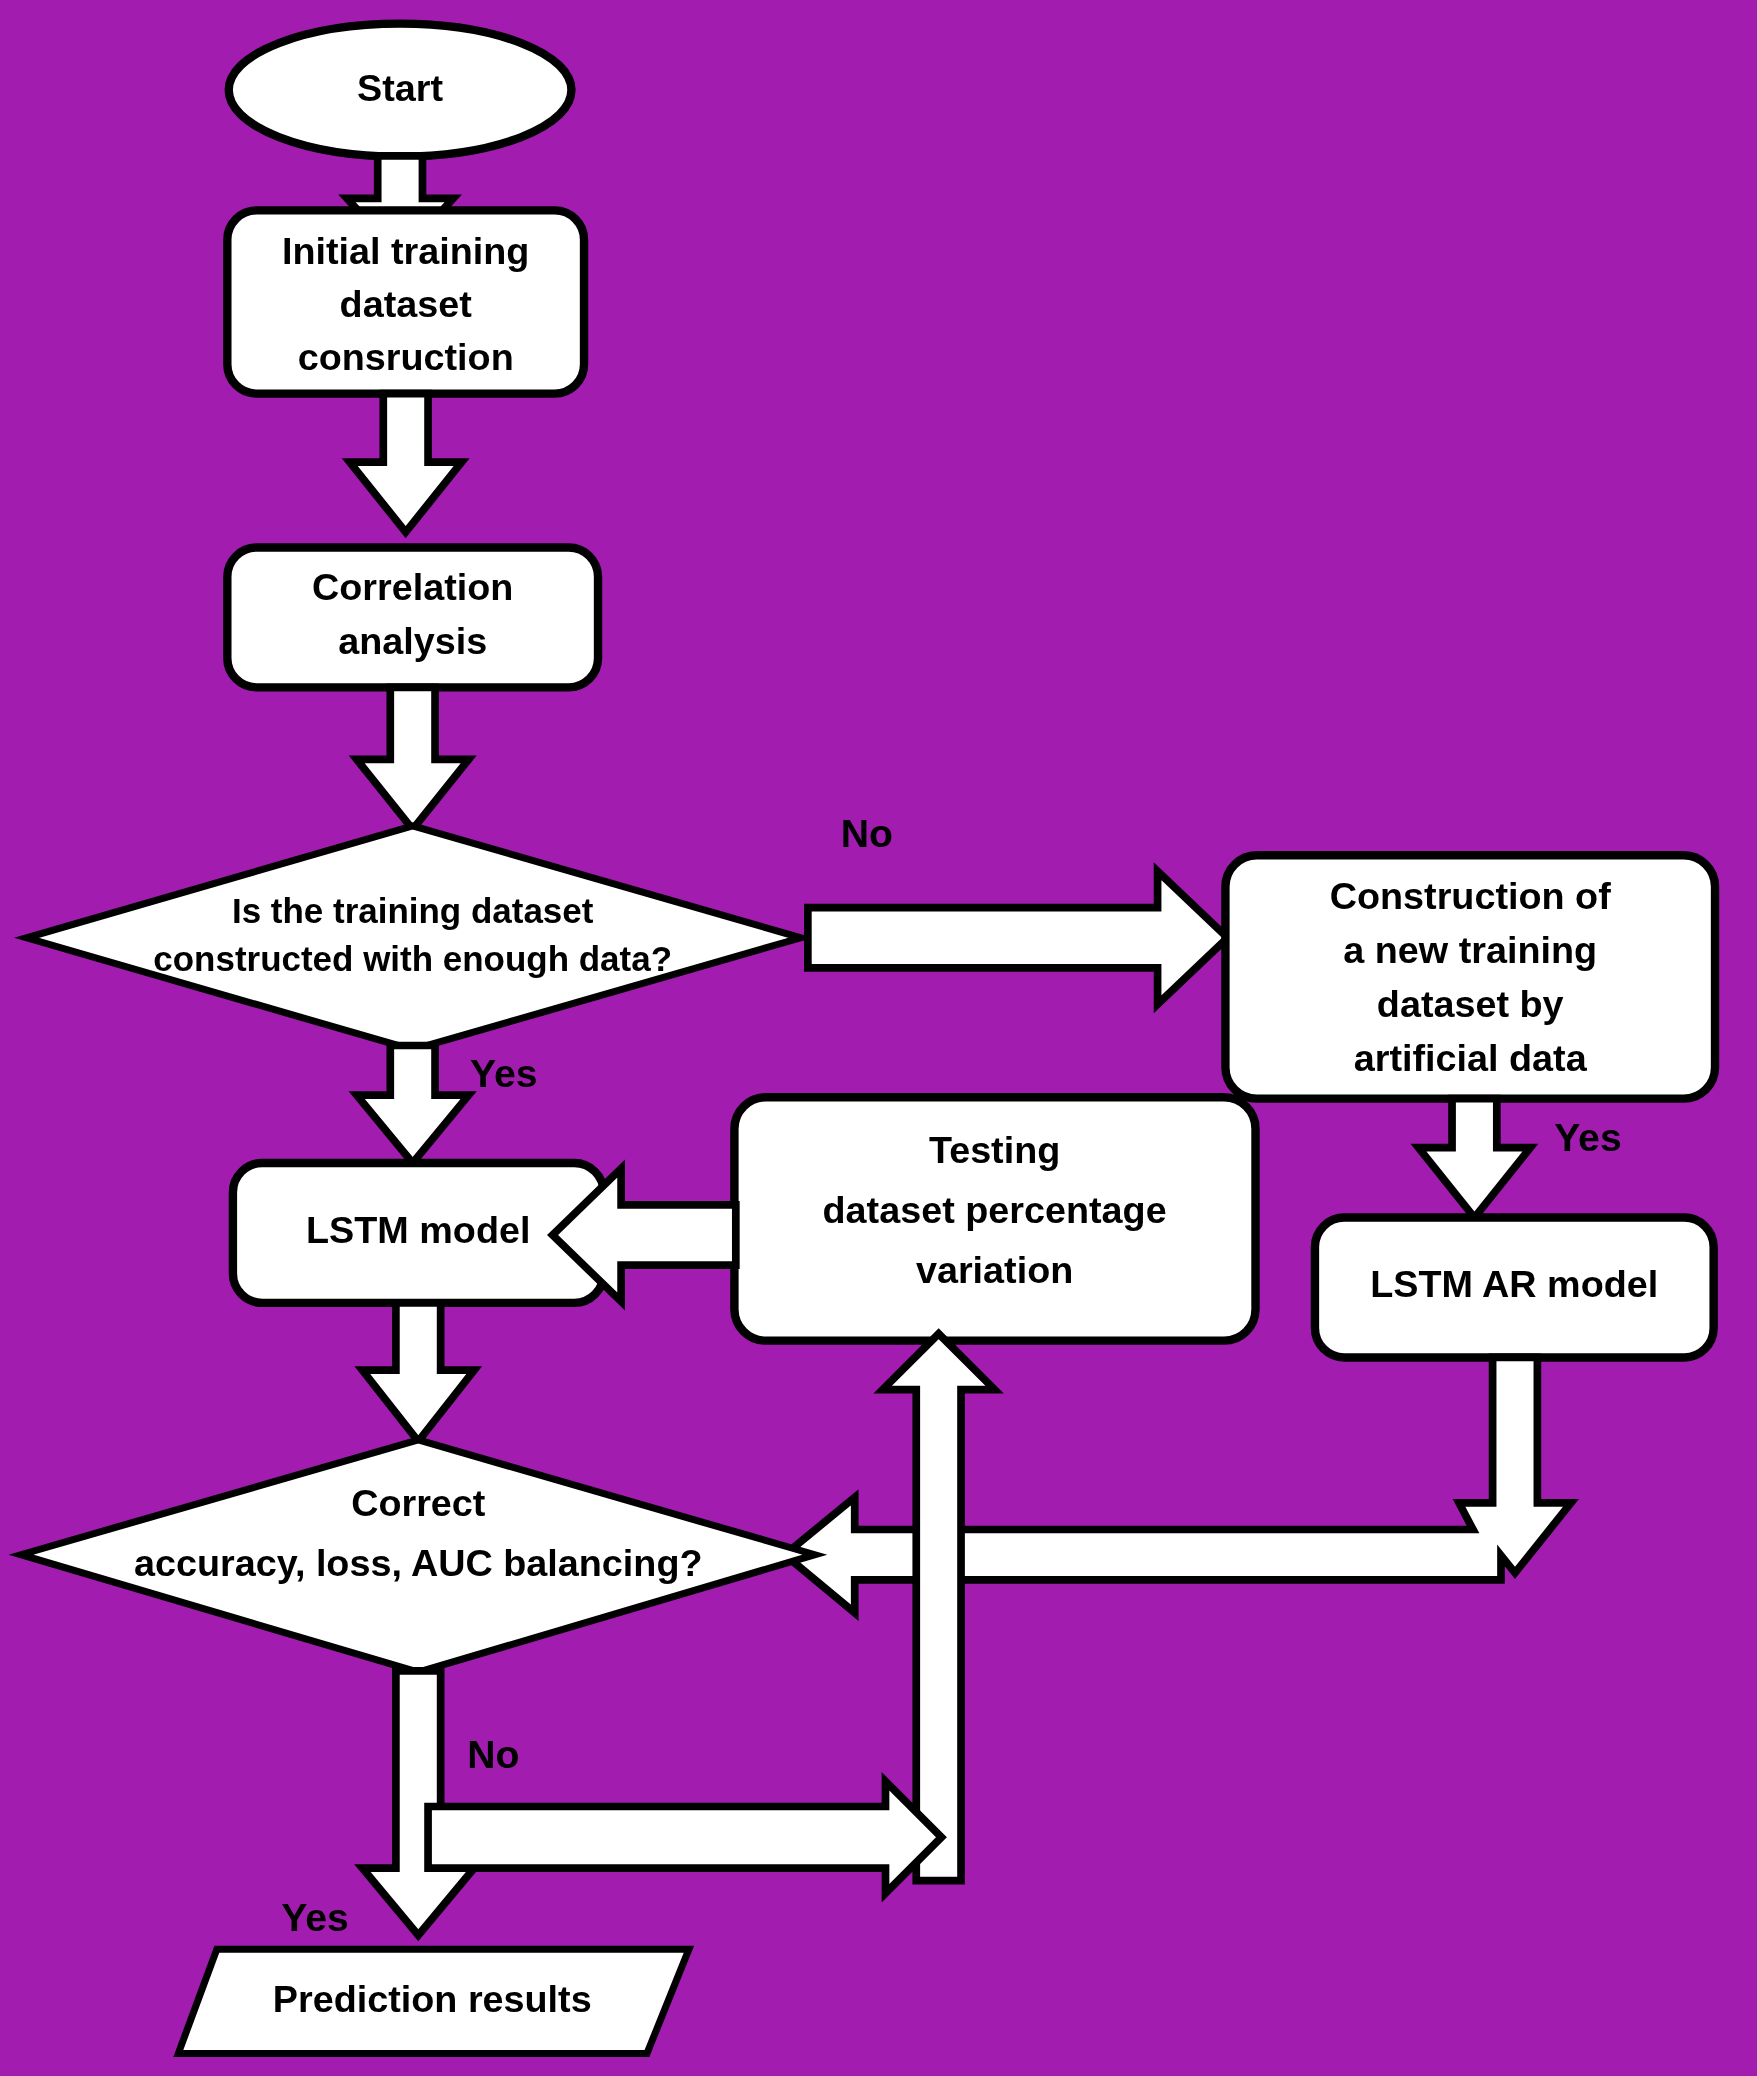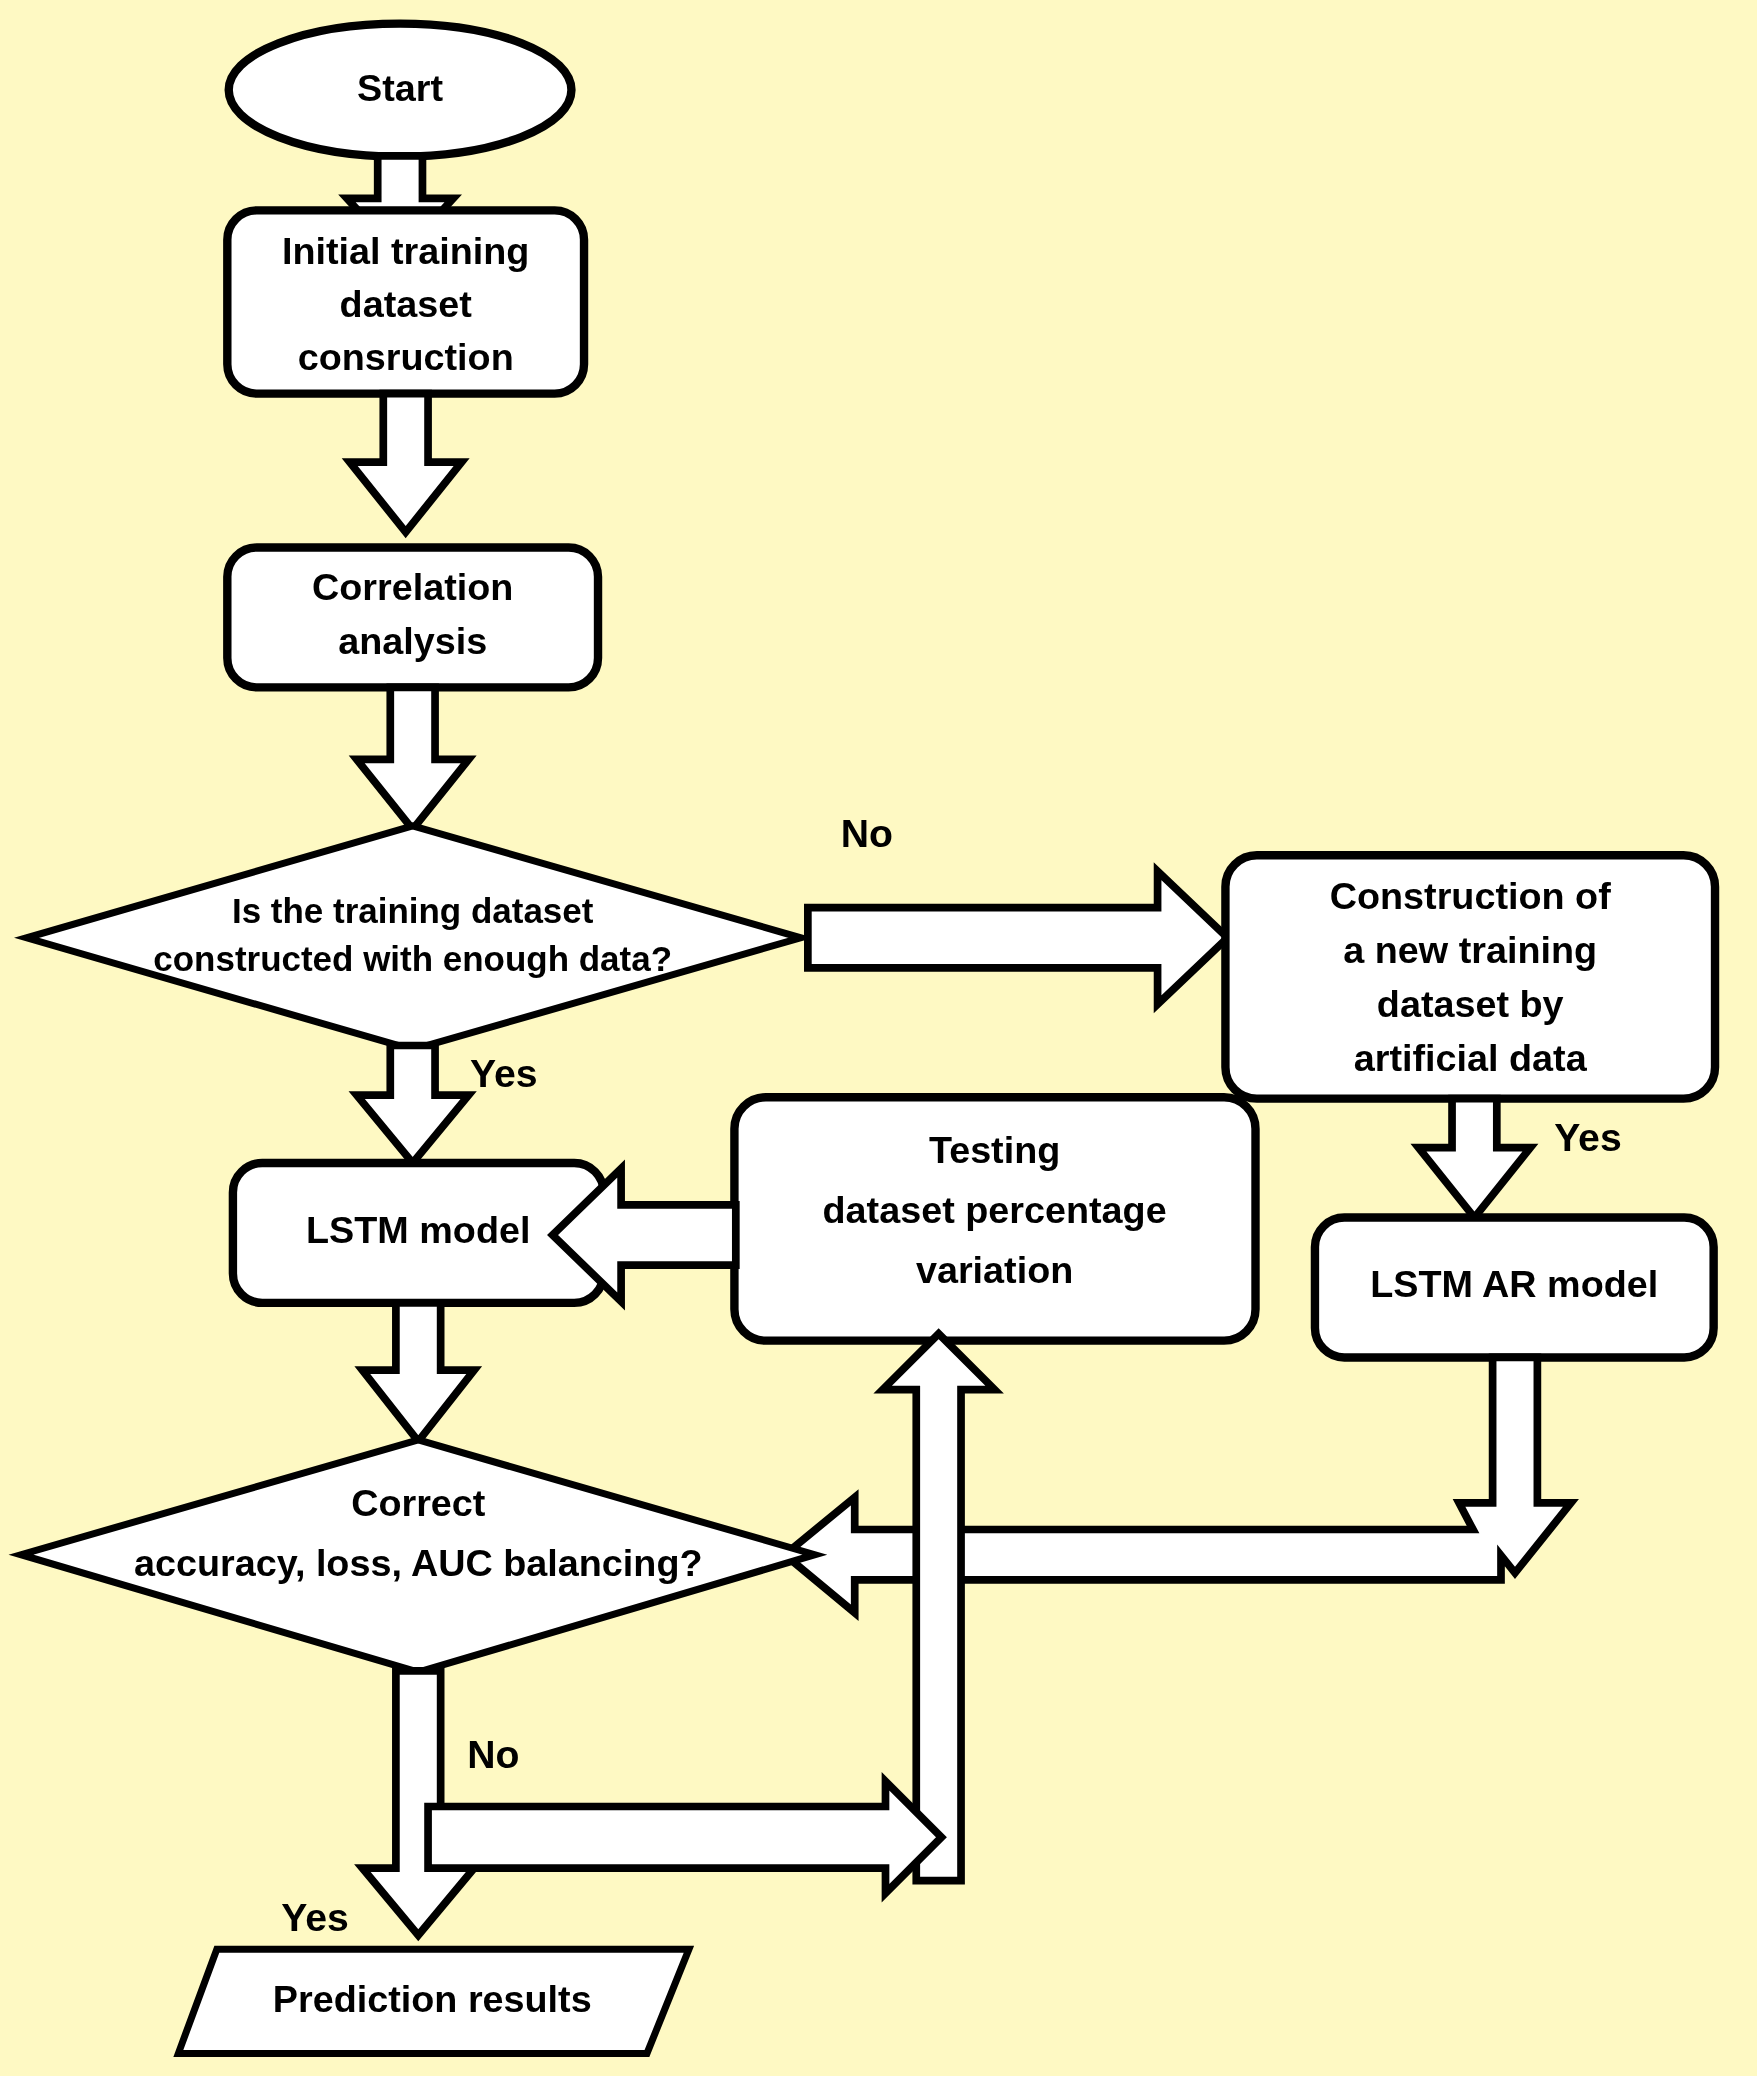--- a/index.html
+++ b/index.html
@@ -7,21 +7,21 @@
     padding: 0;
     background: #ffffff;
   }
   body {
     font-family: "Liberation Sans", sans-serif;
   }
   #flowchart-root {
     position: relative;
     width: 1757px;
     height: 2077px;
-    background: #fef9c3;
+    background: #a21caf;
     overflow: hidden;
   }
   svg#flow-svg {
     display: block;
     width: 1757px;
     height: 2077px;
   }
   .shape-outline {
     fill: #ffffff;
     stroke: #000000;

